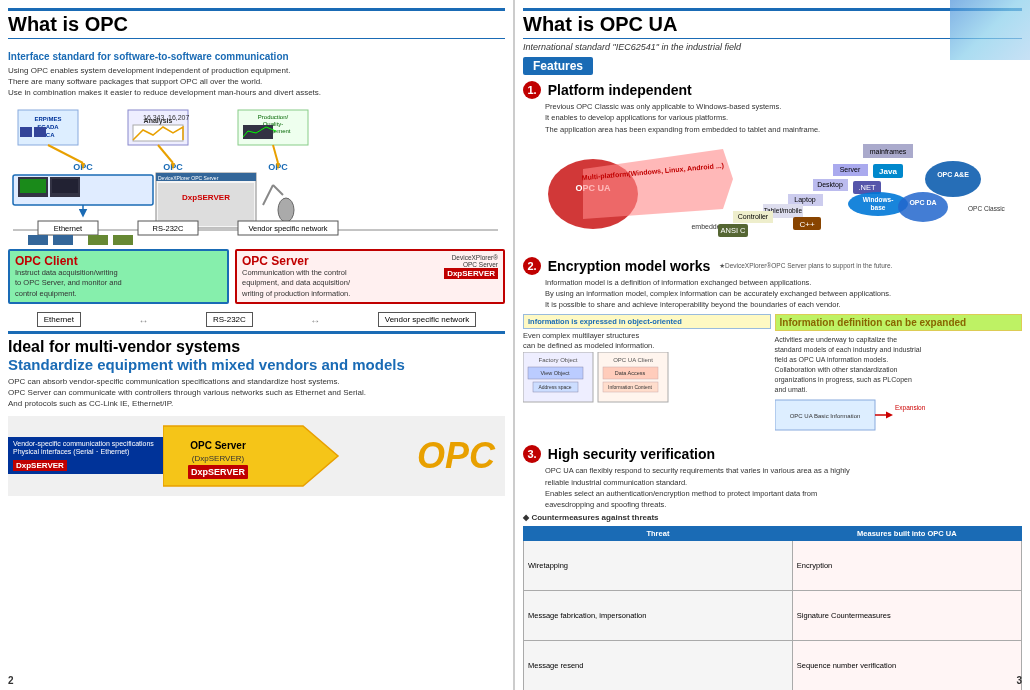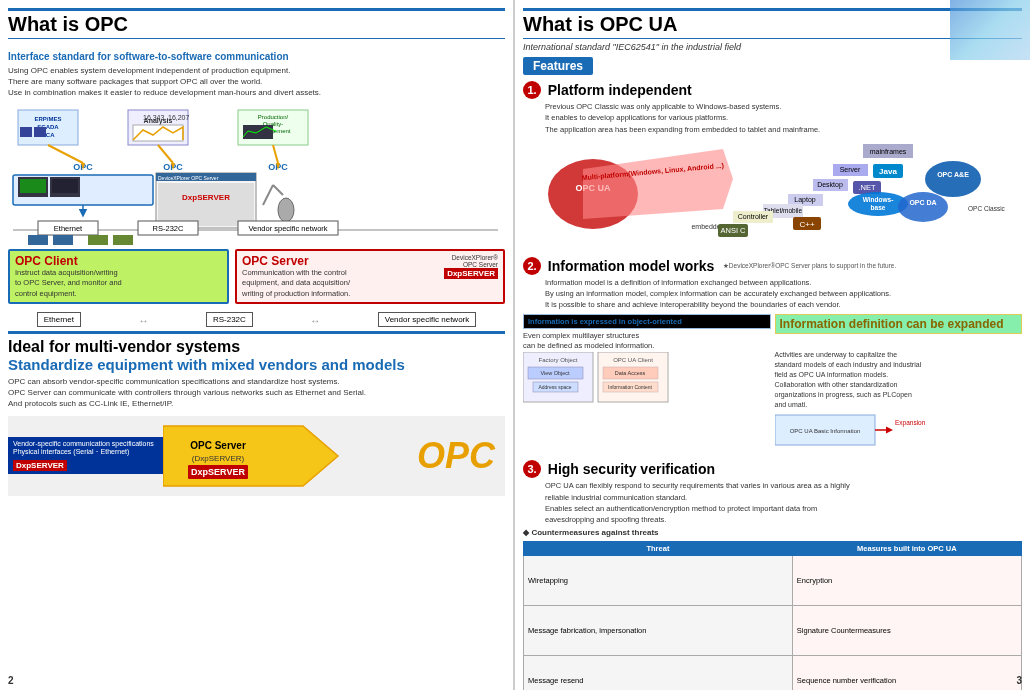--- a/index.html
+++ b/index.html
@@ -53,21 +53,21 @@
     }
     .description {
       font-size: 8px;
       color: #333;
       line-height: 1.4;
       margin-bottom: 6px;
     }
 
     
     .opc-client-box {
-      background: #bef264;
+      background: #86efac;
       border: 2px solid #1a6bb5;
       padding: 4px 6px;
       margin-bottom: 4px;
       border-radius: 2px;
     }
     .opc-client-box .box-title {
       font-size: 12px;
       font-weight: bold;
       color: #c00000;
     }
@@ -253,36 +253,36 @@
     }
     .two-col-left {
       flex: 1;
     }
     .two-col-right {
       flex: 1;
     }
 
     
     .highlight-blue {
-      background: #000000;
+      background: #fef9c3;
       border: 1px solid #99bbdd;
       padding: 2px 4px;
       font-size: 7.5px;
       font-weight: bold;
       color: #1a6bb5;
       margin-bottom: 2px;
     }
     .highlight-yellow {
-      background: #86efac;
+      background: #bef264;
       border: 1px solid #ddcc55;
       padding: 2px 4px;
-      font-size: 12px;
+      font-size: 10px;
       font-weight: bold;
       color: #886600;
-      margin-bottom: 16px;
+      margin-bottom: 4px;
     }
 
     
     .vendor-box {
       background: #003399;
       color: #fff;
       padding: 3px 5px;
       font-size: 7px;
       width: 160px;
     }
@@ -538,21 +538,21 @@
 
           <text x="445" y="72" font-size="6.5" fill="#333">OPC Classic</text>
         </svg>
       </div>
     </div>
 
     
     <div class="feature-item">
       <div>
         <span class="feature-num">2.</span>
-        <span class="feature-title">Information model works</span>
+        <span class="feature-title">Encryption model works</span>
         <span class="feature-small-note" style="margin-left:6px;">★DeviceXPlorer®OPC Server plans to support in the future.</span>
       </div>
       <div class="feature-desc">
         Information model is a definition of information exchanged between applications.<br>
         By using an information model, complex information can be accurately exchanged between applications.<br>
         It is possible to share and achieve interoperability beyond the boundaries of each vendor.
       </div>
 
       <div class="two-col">
         <div class="two-col-left">

